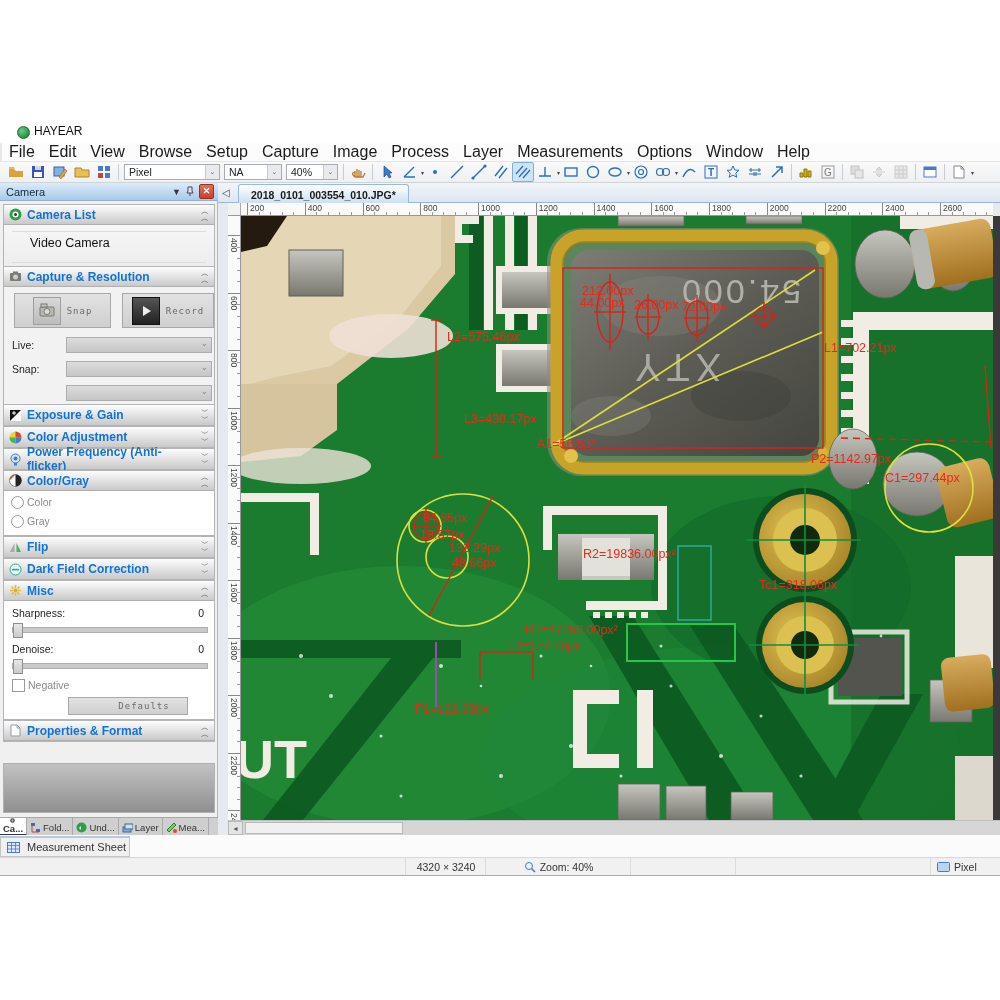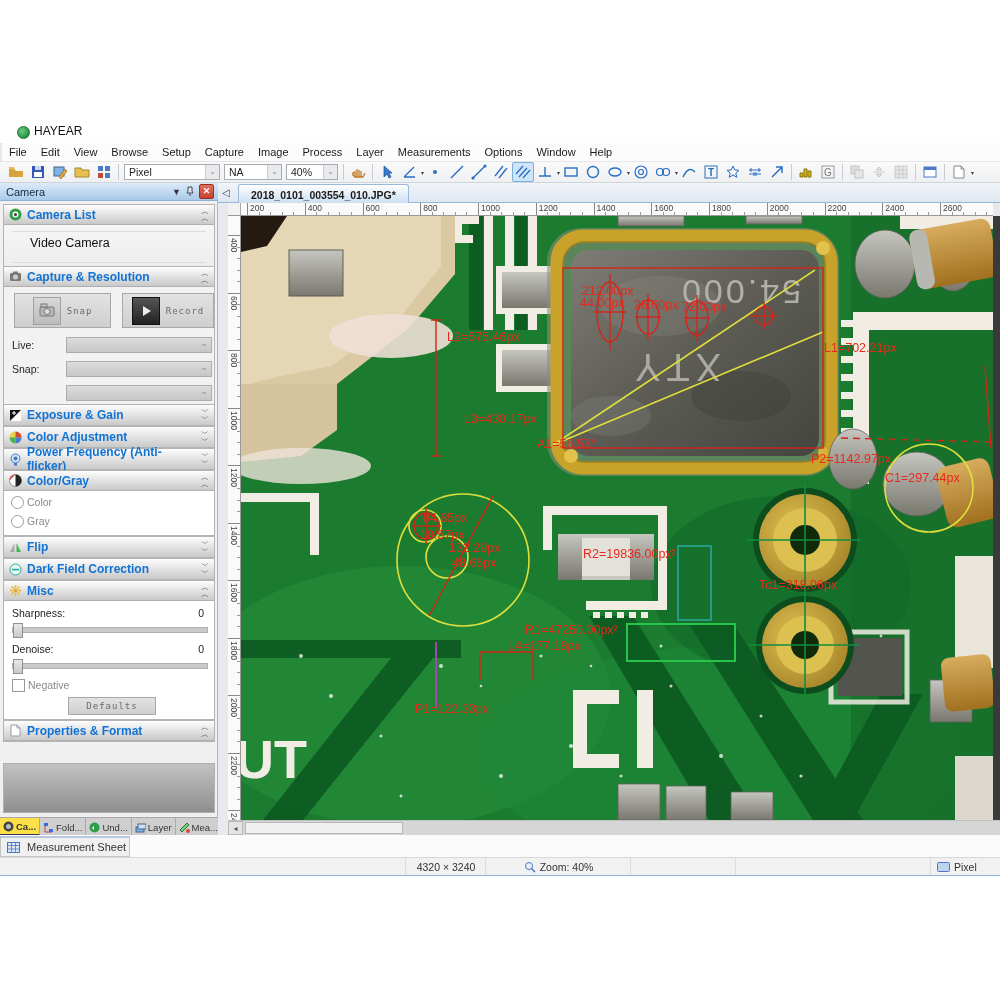--- a/index.html
+++ b/index.html
@@ -6,21 +6,21 @@
   #app{position:relative;width:1000px;height:1000px;background:#fff;overflow:hidden;
        font-family:"Liberation Sans",sans-serif;font-size:11px;color:#222;}
   .abs{position:absolute;}
   
   #titlebar{left:0;top:120px;width:1000px;height:23px;background:#fff;}
   #logo{left:17px;top:6px;width:11px;height:11px;border-radius:50%;
         background:radial-gradient(circle at 35% 35%,#6cc98a,#2e9e4a 60%,#1d7a36);border:1px solid #1a6e30;}
   #apptitle{left:34px;top:4px;font-size:12px;color:#111;}
   #menubar{left:0;top:143px;width:1000px;height:18px;background:#fcfcfc;display:flex;align-items:center;
            border-left:2px solid #e8e8e8;}
-  #menubar span{padding:0 7px;font-size:11px;color:#1a1a1a;}
+  #menubar span{padding:0 7px;font-size:16px;color:#1a1a1a;}
   #toolbar{left:0;top:161px;width:1000px;height:22px;background:linear-gradient(#fafafa,#eef0f2);
            border-top:1px solid #e6e6e6;border-bottom:1px solid #cfd4d9;display:flex;align-items:center;padding-left:5px;box-sizing:border-box;}
   .tbtn{width:20px;height:18px;display:inline-flex;align-items:center;justify-content:center;border:1px solid transparent;border-radius:2px;}
   .tbtn svg{width:16px;height:16px;}
   .tbtn.sel{background:#cfe4f8;border:1px solid #7ab0e0;}
   .tbtn.gray{opacity:.55;}
   .tsep{width:1px;height:16px;background:#c8ccd2;margin:0 3px;}
   .tcombo{height:16px;background:#fff;border:1px solid #a8adb4;display:inline-flex;align-items:center;
           justify-content:space-between;font-size:10.5px;color:#222;padding-left:4px;margin:0 2px;box-sizing:border-box;}
   .tcombo .dd{width:13px;height:14px;background:#e8eaed;border-left:1px solid #c8ccd2;color:#667;
@@ -48,21 +48,21 @@
         display:flex;align-items:center;justify-content:center;
         font-family:"DejaVu Sans Mono",monospace;font-size:9px;color:#6b6b6b;letter-spacing:1px;}
   .radio{position:absolute;width:11px;height:11px;border-radius:50%;border:1px solid #9a9a9a;background:#fff;}
   .rlabel{position:absolute;font-size:10.5px;color:#8a8a8a;}
   .slider{position:absolute;height:4px;background:#c9c9c9;border:1px solid #b0b0b0;width:194px;}
   .thumb{position:absolute;width:8px;height:13px;background:linear-gradient(#e8e8e8,#cacaca);border:1px solid #909090;top:-5px;left:0;}
   .checkbox{position:absolute;width:11px;height:11px;border:1px solid #9a9a9a;background:#fff;}
   #panel-filler{left:3px;width:212px;height:50px;background:linear-gradient(#c2c2c2,#8f8f8f);border:1px solid #b0b0b0;box-sizing:border-box;}
   #panel-tabs{left:0px;top:634px;width:246px;height:18px;display:flex;background:#cfcfcf;border-top:1px solid #a8a8a8;}
   .ptab{display:flex;align-items:center;padding:0 3px;font-size:9.5px;color:#333;border-right:1px solid #aaa;background:#cfcfcf;white-space:nowrap;}
-  .ptab.active{background:#fde047;font-weight:bold;border-bottom:2px solid #335;box-sizing:border-box;}
+  .ptab.active{background:#ffffff;font-weight:bold;border-bottom:2px solid #335;box-sizing:border-box;flex-direction:column;}
   .ptab svg{width:11px;height:11px;margin-right:2px;}
   
   #msrow{left:0;top:835px;width:1000px;height:22px;background:#fbfbfb;}
   #mstab{left:0;top:1px;width:130px;height:21px;background:#f0f0f0;border:1px solid #c4c4c4;border-top:2px solid #b8c8dc;
          display:flex;align-items:center;box-sizing:border-box;}
   #mstab span{font-size:11px;color:#333;margin-left:7px;}
   #statusbar{left:0;top:857px;width:1000px;height:19px;background:#f1f1f1;border-top:1px solid #d8d8d8;
              border-bottom:1px solid #8ab4d8;box-sizing:border-box;font-size:10.5px;color:#333;}
   .scell{position:absolute;top:0;height:17px;border-left:1px solid #dcdcdc;display:flex;align-items:center;justify-content:center;}
   
@@ -468,21 +468,21 @@
         <div class="slider" style="left:8px;top:26px;">
             <div class="thumb"></div>
           </div>
         <span class="flabel" style="left:8px;top:42px;">Denoise:</span>
         <span class="flabel" style="right:10px;top:42px;">0</span>
         <div class="slider" style="left:8px;top:62px;">
             <div class="thumb"></div>
           </div>
         <span class="checkbox" style="left:8px;top:78px;"></span>
         <span class="rlabel" style="left:24px;top:78px;">Negative</span>
-        <div class="gbtn" style="left:64px;top:96px;width:86px;height:16px;">Defaults</div>
+        <div class="gbtn" style="left:64px;top:96px;width:86px;height:16px;padding-left:32px;">Defaults</div>
       </div>
     </div>
 
     <div class="abs sec" style="top:537px;">
       <div class="sechdr">
         <svg class="icn" viewBox="0 0 13 13">
             <path d="M2 1h6l3 3v8H2z" fill="#fff" stroke="#99a"></path>
             <path d="M8 1v3h3" fill="none" stroke="#99a"></path>
           </svg>
         <span class="lbl">Properties &amp; Format</span>

